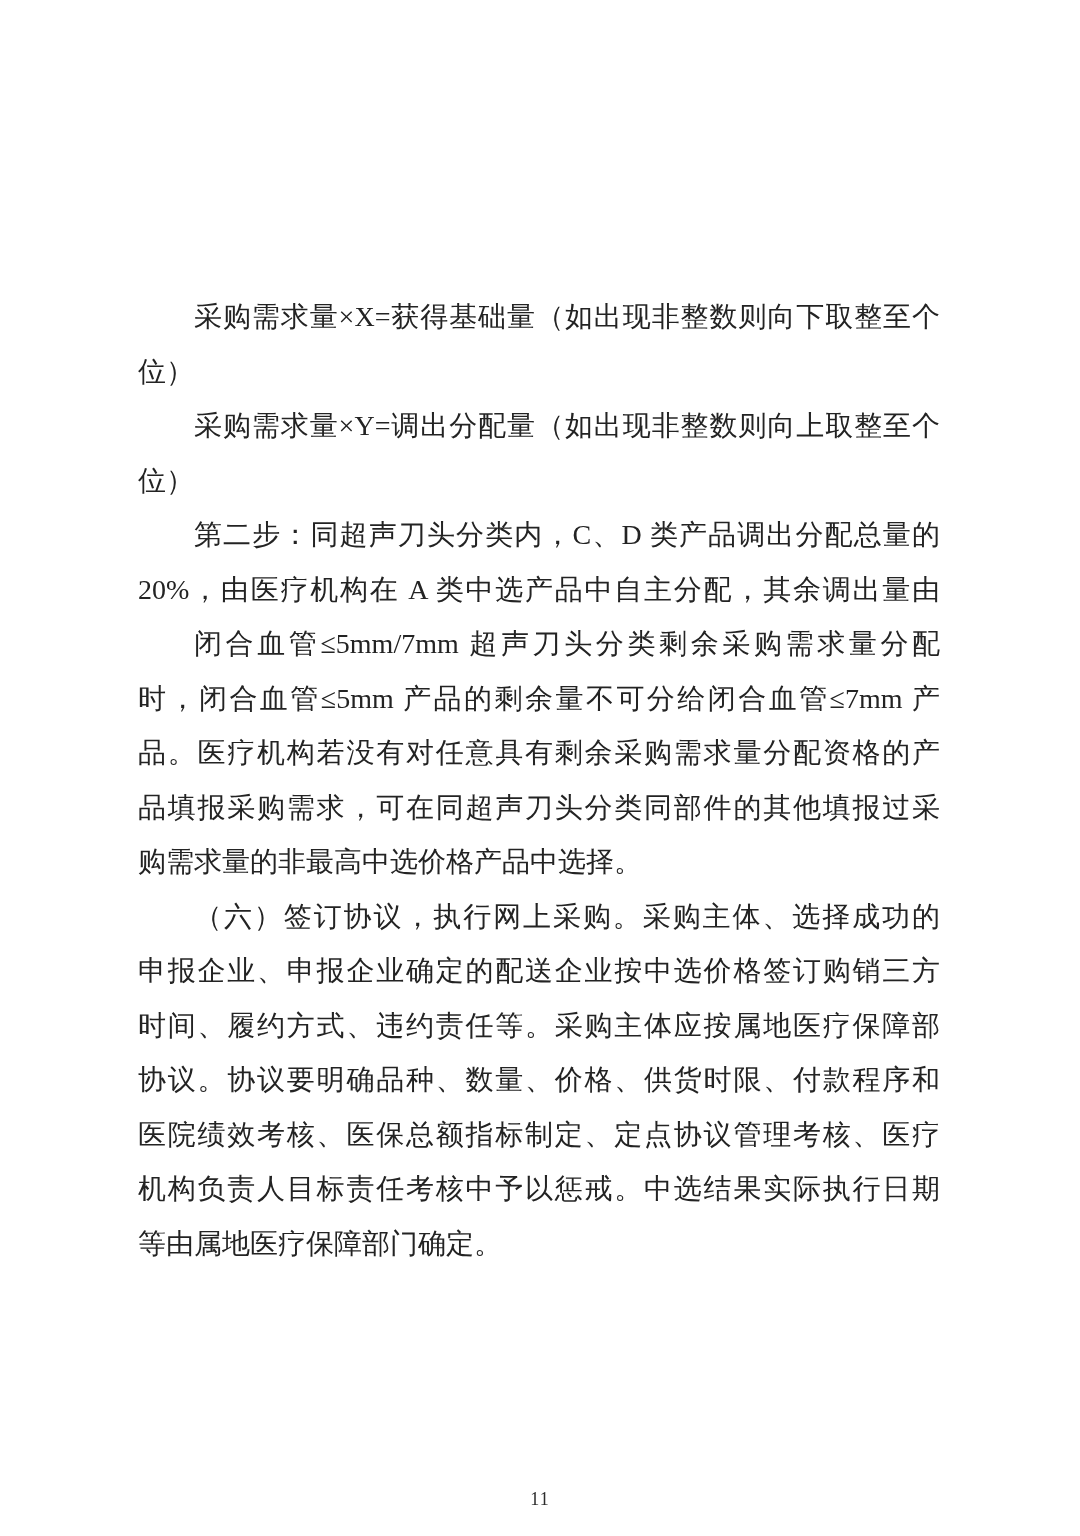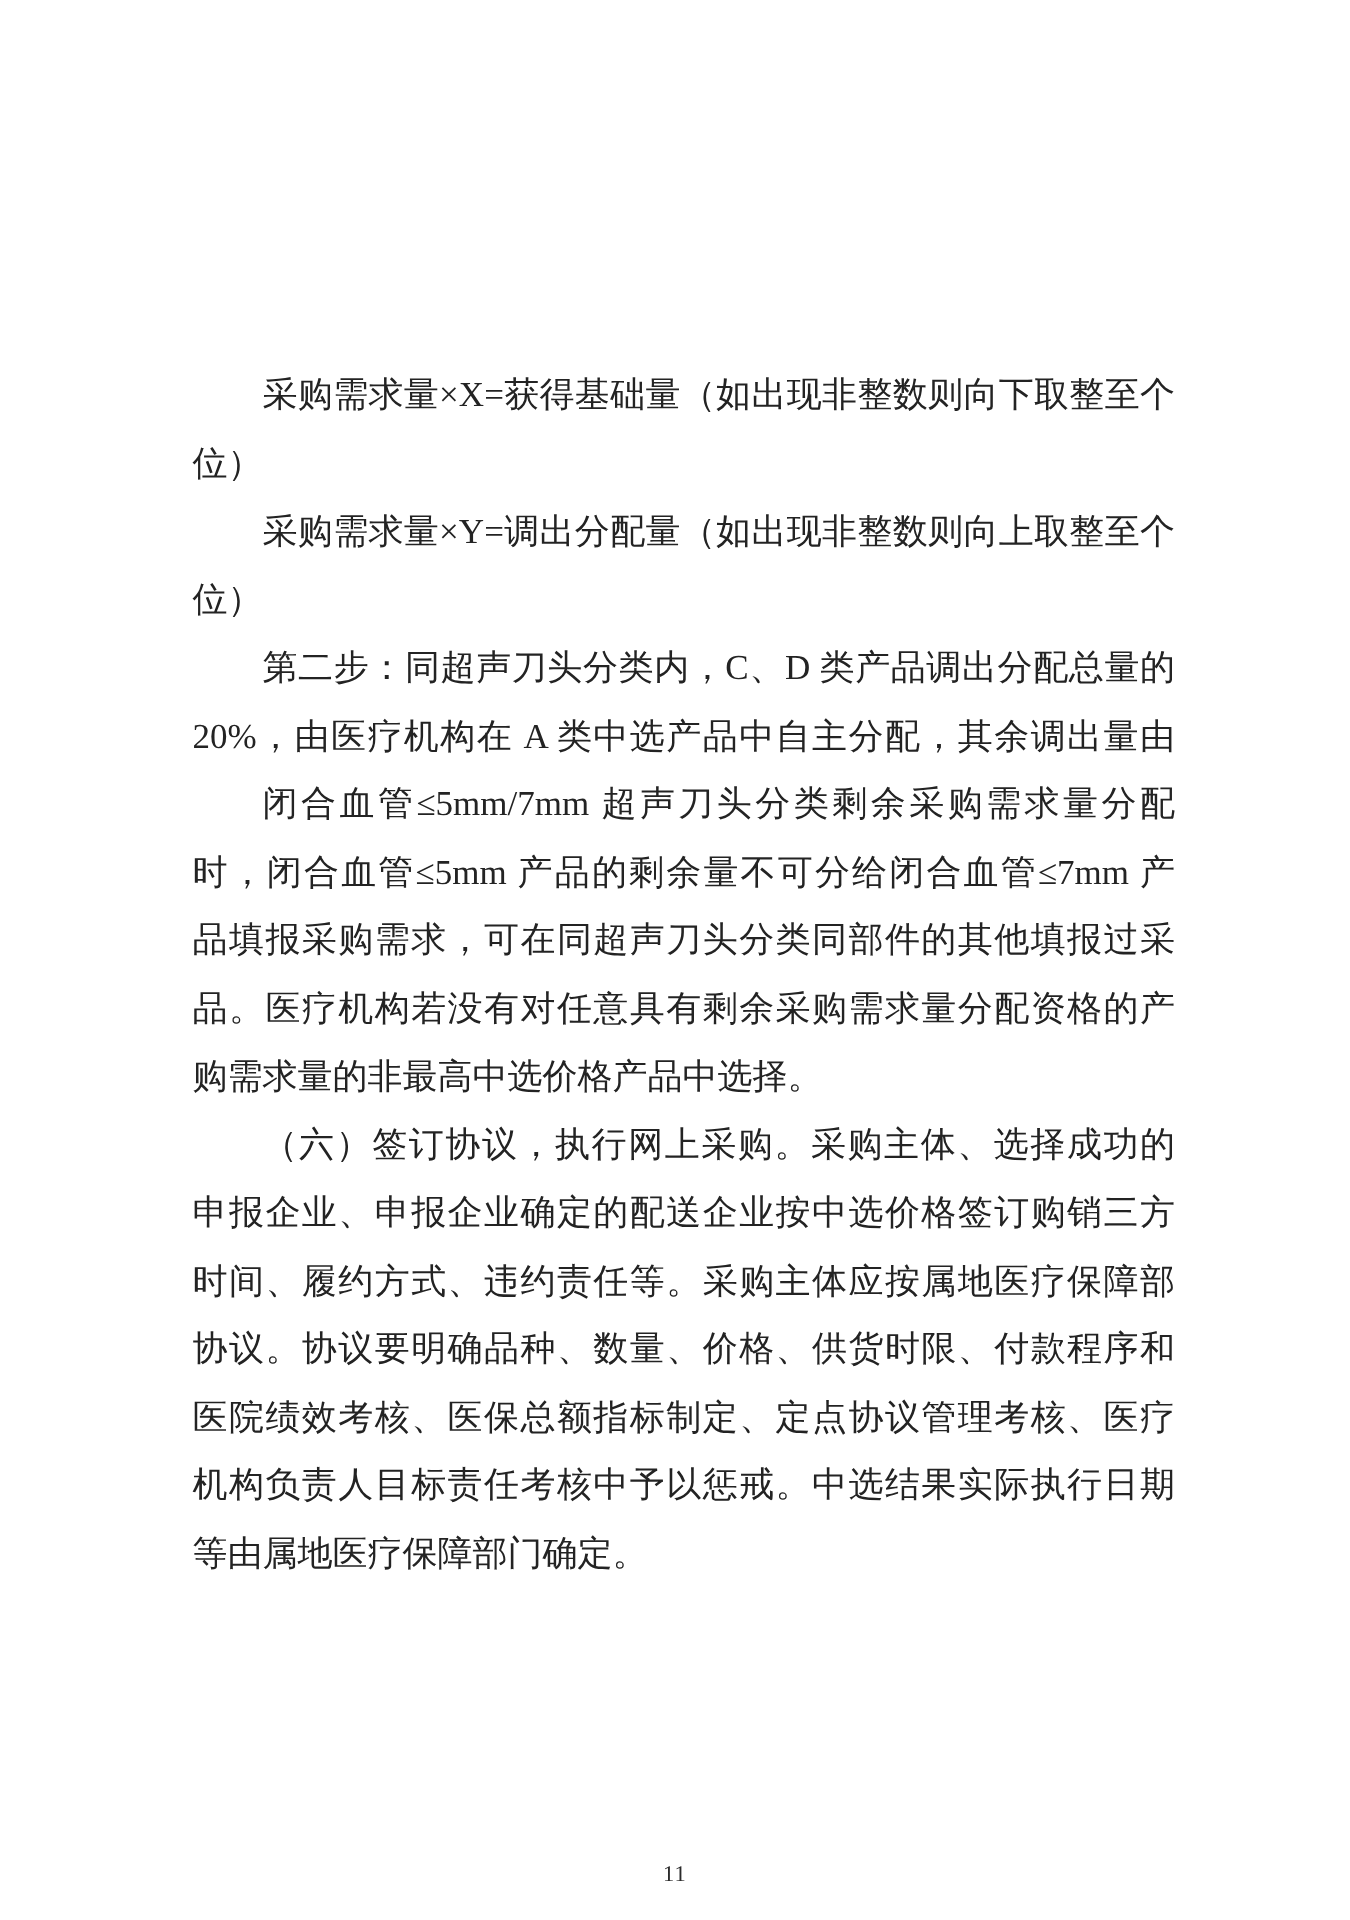--- a/index.html
+++ b/index.html
@@ -27,21 +27,20 @@
     line-height: 54.5px;
   }
   .paragraph {
     margin: 0;
     padding: 0;
   }
   .line {
     text-align: justify;
     text-align-last: justify;
     white-space: normal;
-    margin-left: 16px;
   }
   .line.first {
     text-indent: 2em;
   }
   .line.last {
     text-align-last: left;
   }
   .footer {
     position: absolute;
     left: 0;
@@ -68,22 +67,22 @@
         <div class="line first">采购需求量×Y=调出分配量（如出现非整数则向上取整至个</div>
         <div class="line last">位）</div>
       </section>
     <section class="paragraph">
         <div class="line first">第二步：同超声刀头分类内，C、D 类产品调出分配总量的</div>
         <div class="line">20%，由医疗机构在 A 类中选产品中自主分配，其余调出量由</div>
       </section>
     <section class="paragraph">
         <div class="line first">闭合血管≤5mm/7mm 超声刀头分类剩余采购需求量分配</div>
         <div class="line">时，闭合血管≤5mm 产品的剩余量不可分给闭合血管≤7mm 产</div>
+        <div class="line">品。医疗机构若没有对任意具有剩余采购需求量分配资格的产</div>
         <div class="line">品填报采购需求，可在同超声刀头分类同部件的其他填报过采</div>
-        <div class="line">品。医疗机构若没有对任意具有剩余采购需求量分配资格的产</div>
         <div class="line last">购需求量的非最高中选价格产品中选择。</div>
       </section>
     <section class="paragraph">
         <div class="line first">（六）签订协议，执行网上采购。采购主体、选择成功的</div>
         <div class="line">申报企业、申报企业确定的配送企业按中选价格签订购销三方</div>
         <div class="line">时间、履约方式、违约责任等。采购主体应按属地医疗保障部</div>
         <div class="line">协议。协议要明确品种、数量、价格、供货时限、付款程序和</div>
         <div class="line">医院绩效考核、医保总额指标制定、定点协议管理考核、医疗</div>
         <div class="line">机构负责人目标责任考核中予以惩戒。中选结果实际执行日期</div>
         <div class="line last">等由属地医疗保障部门确定。</div>

